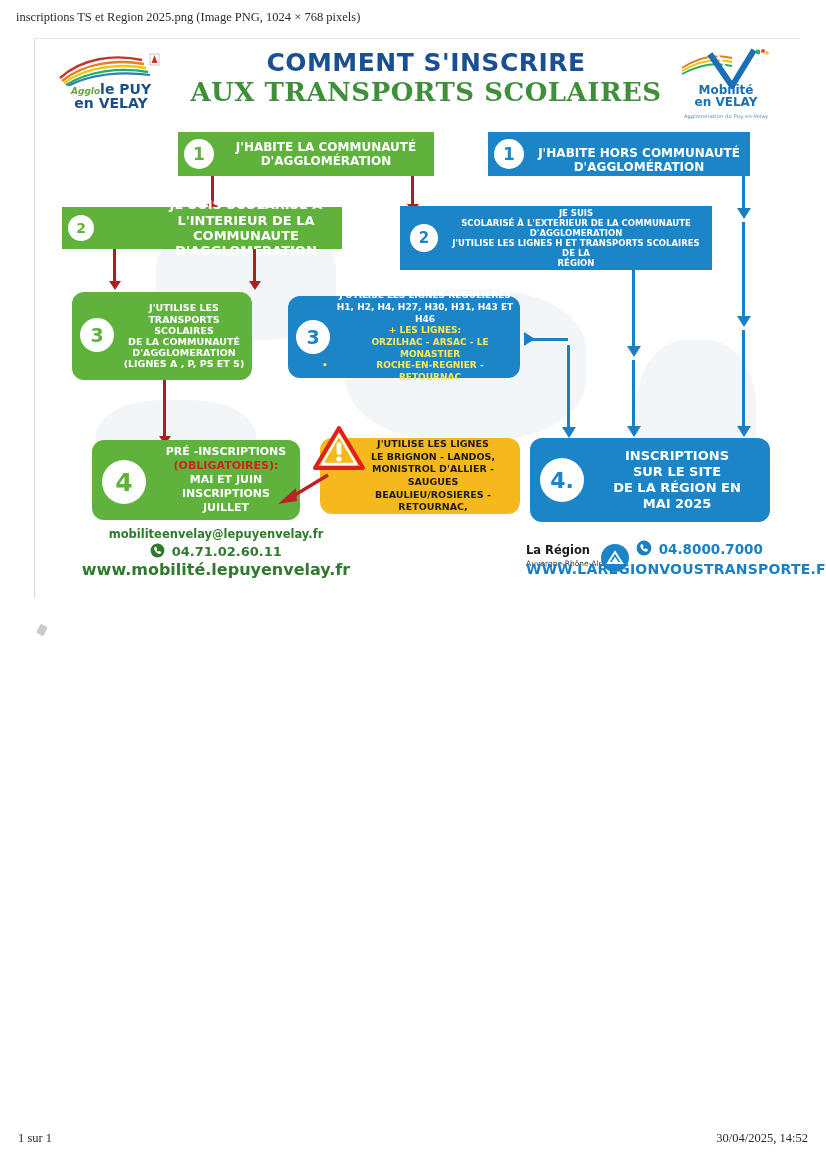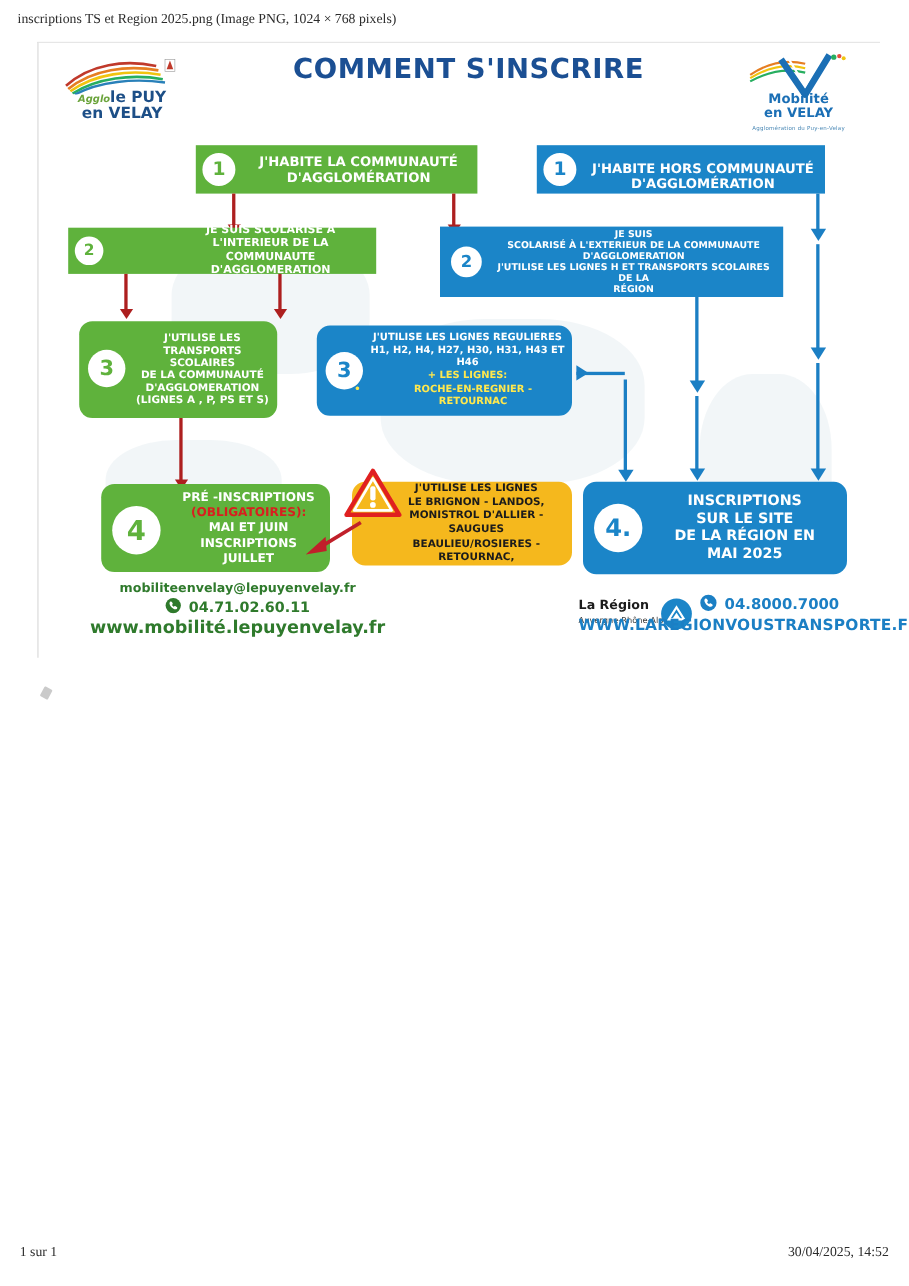--- a/index.html
+++ b/index.html
@@ -167,37 +167,38 @@
     </svg>
     <div class="logo-txt-m">
       <span>Mobilité</span><br>
       <span>en VELAY</span><br>
       <span class="tiny">Agglomération du Puy-en-Velay</span>
     </div>
   </div>
 
   <div class="title-block">
     <div class="title-1">COMMENT S'INSCRIRE</div>
+    <div class="title-2">AUX TRANSPORTS SCOLAIRES</div>
   </div>
 
   <div class="box green" style="left:142px;top:92px;width:256px;height:44px;">
     <div class="txt" style="font-size:12px;white-space:pre-line;">J'HABITE LA COMMUNAUTÉ
 D'AGGLOMÉRATION</div>
   </div>
   <div class="numdot g" style="left:148px;top:99px;width:30px;height:30px;font-size:17px;">
     <span>1</span>
   </div>
 
   <div class="arw red" style="left:170px;top:136px;width:14px;height:38px;">
     <div class="stem" style="left:5px;top:0;height:30px;"></div>
     <div class="head" style="left:1px;top:28px;"></div>
   </div>
 
   <div class="box green" style="left:26px;top:167px;width:280px;height:42px;">
-    <div class="txt" style="font-size:10px;white-space:pre-line;margin-left:48px;">JE SUIS SCOLARISÉ À L'INTERIEUR DE LA
+    <div class="txt" style="font-size:13px;white-space:pre-line;margin-left:48px;">JE SUIS SCOLARISÉ À L'INTERIEUR DE LA
 COMMUNAUTE  D'AGGLOMERATION</div>
   </div>
   <div class="numdot g" style="left:32px;top:175px;width:26px;height:26px;font-size:14px;">
     <span>2</span>
   </div>
 
   <div class="arw red" style="left:370px;top:136px;width:14px;height:38px;">
     <div class="stem" style="left:5px;top:0;height:30px;"></div>
     <div class="head" style="left:1px;top:28px;"></div>
   </div>
@@ -283,20 +284,24 @@
   </div>
 
   <div class="box blue rounded" style="left:252px;top:256px;width:232px;height:82px;">
     <div class="txt" style="font-size:9px;padding-left:48px;line-height:1.3;">
       <div>J'UTILISE LES LIGNES REGULIERES</div>
       <div>H1, H2, H4, H27, H30, H31, H43 ET</div>
       <div>H46</div>
       <div style="color:#ffe84d;">+ LES LIGNES:</div>
       <div style="color:#ffe84d;position:relative;padding-left:10px;">
         <span style="position:absolute;left:-14px;top:0;">•</span>
+        <span>ORZILHAC - ARSAC - LE MONASTIER</span>
+      </div>
+      <div style="color:#ffe84d;position:relative;padding-left:10px;">
+        <span style="position:absolute;left:-14px;top:0;">•</span>
         <span>ROCHE-EN-REGNIER - RETOURNAC</span>
       </div>
     </div>
   </div>
   <div class="numdot b" style="left:260px;top:280px;width:34px;height:34px;font-size:19px;">
     <span>3</span>
   </div>
 
   <div class="arw blu" style="left:488px;top:292px;width:56px;height:16px;">
     <div class="hstem" style="left:0;top:6px;width:44px;"></div>

